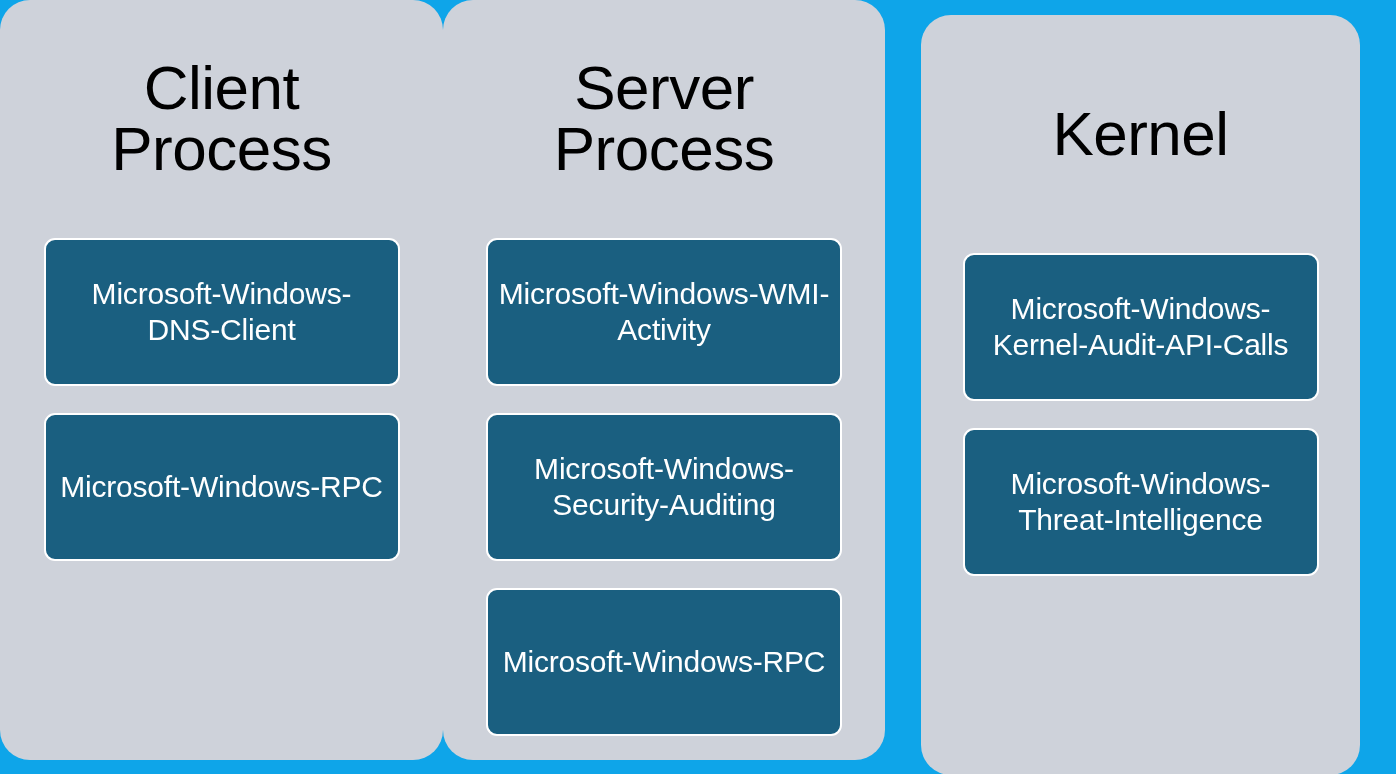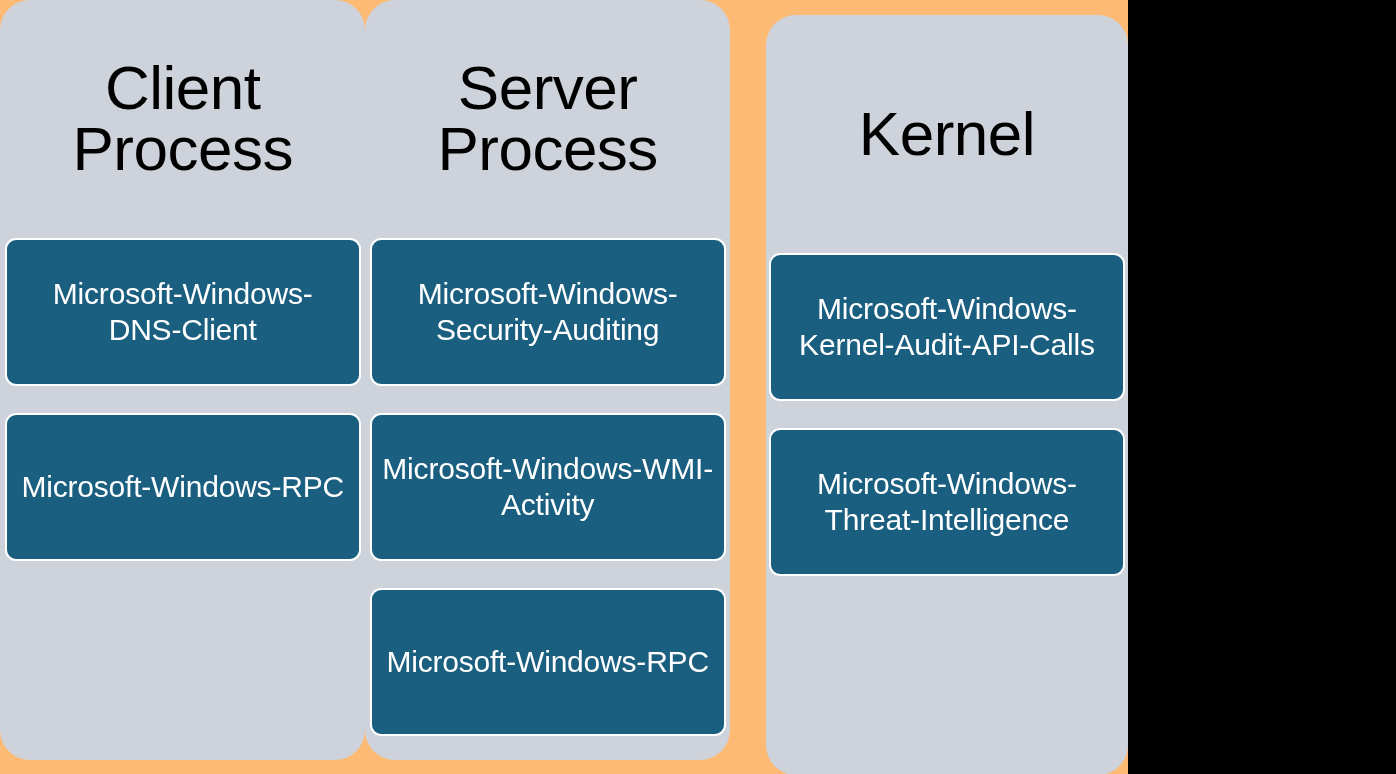--- a/index.html
+++ b/index.html
@@ -10,23 +10,23 @@
   }
   body {
     width: 1396px;
     height: 774px;
     overflow: hidden;
     font-family: "Liberation Sans", sans-serif;
   }
 
   #diagram {
     position: relative;
-    width: 1128px;
+    width: 1396px;
     height: 774px;
-    background: #fdba74;
+    background: #0ea5e9;
     display: flex;
     align-items: flex-start;
   }
 
   .panel {
     background: #ced2da;
     border-radius: 30px;
     height: 760px;
     box-sizing: border-box;
     display: flex;
@@ -111,24 +111,24 @@
     </div>
   </div>
 
   <div class="panel panel-server">
     <div class="panel-header">
       <div class="panel-title">Server
 Process</div>
     </div>
     <div class="panel-body">
       <div class="provider-box">
-        <span class="provider-label">Microsoft-Windows-Security-Auditing</span>
+        <span class="provider-label">Microsoft-Windows-WMI-Activity</span>
       </div>
       <div class="provider-box">
-        <span class="provider-label">Microsoft-Windows-WMI-Activity</span>
+        <span class="provider-label">Microsoft-Windows-Security-Auditing</span>
       </div>
       <div class="provider-box">
         <span class="provider-label">Microsoft-Windows-RPC</span>
       </div>
     </div>
   </div>
 
   <div class="panel panel-kernel">
     <div class="panel-header">
       <div class="panel-title">Kernel</div>

